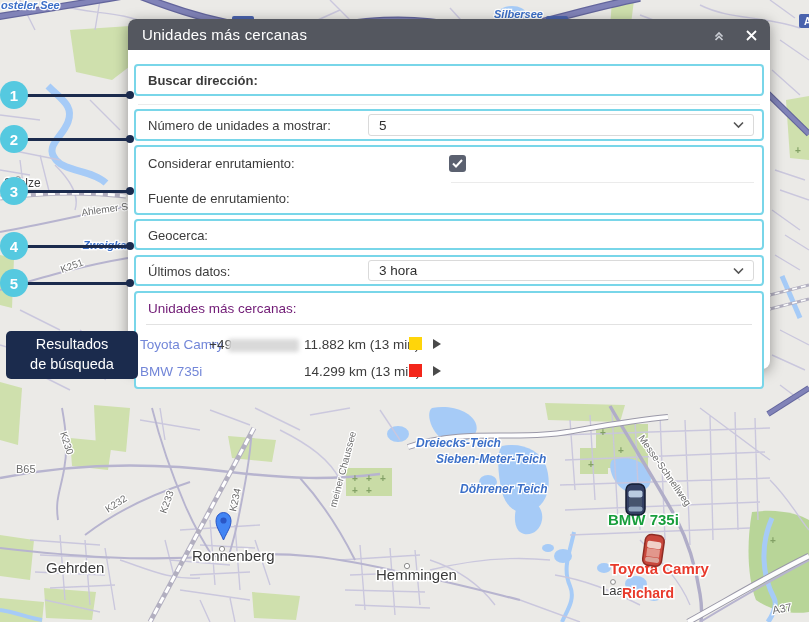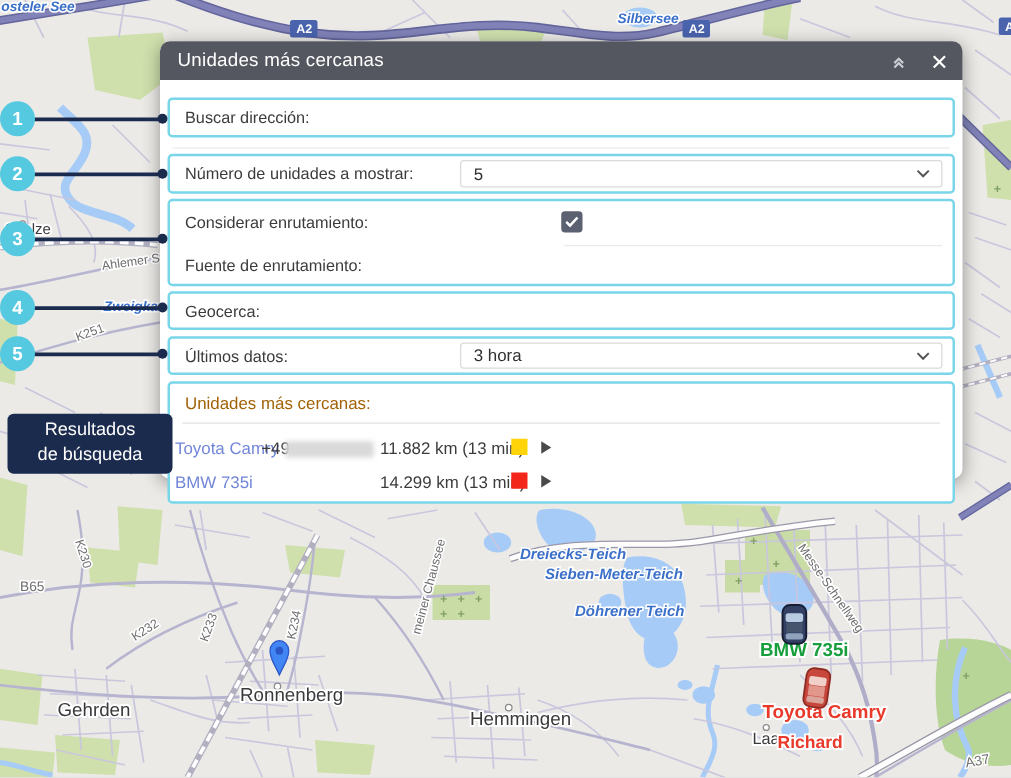--- a/index.html
+++ b/index.html
@@ -11,39 +11,39 @@
   .lbl-town{font:500 14px "Liberation Sans",sans-serif;fill:#3a3a3a;paint-order:stroke;stroke:#ffffff;stroke-width:3px;}
   .lbl-town-sm{font:500 12px "Liberation Sans",sans-serif;fill:#3a3a3a;paint-order:stroke;stroke:#ffffff;stroke-width:3px;}
   .lbl-road{font:400 10px "Liberation Sans",sans-serif;fill:#6e6e6e;paint-order:stroke;stroke:#ffffff;stroke-width:2.5px;}
   .lbl-road-lg{font:400 11px "Liberation Sans",sans-serif;fill:#6e6e6e;paint-order:stroke;stroke:#ffffff;stroke-width:2.5px;}
   .lbl-unit-green{font:700 15px "Liberation Sans",sans-serif;fill:#189e3c;paint-order:stroke;stroke:#ffffff;stroke-width:3px;}
   .lbl-unit-red{font:700 15px "Liberation Sans",sans-serif;fill:#e8392b;paint-order:stroke;stroke:#ffffff;stroke-width:3px;}
   .lbl-cross{font:700 10px "Liberation Sans",sans-serif;fill:#82a065;}
   .lbl-badge{font:700 10px "Liberation Sans",sans-serif;fill:#ffffff;}
 
   
-  .panel{position:absolute;left:128px;top:33px;width:642px;height:350px;background:#ffffff;
+  .panel{position:absolute;left:128px;top:19px;width:642px;height:350px;background:#ffffff;
          border-radius:8px;box-shadow:0 3px 14px rgba(0,0,0,.38);z-index:3;padding-left:20px;}
   .panel-header{position:absolute;left:0;top:0;right:0;height:31px;background:#54575f;
          border-radius:8px 8px 0 0;display:flex;align-items:center;}
   .panel-title{color:#ffffff;font-size:15px;padding-left:14px;letter-spacing:.2px;}
   .hdr-btn{position:absolute;top:5px;width:22px;height:22px;display:flex;align-items:center;justify-content:center;cursor:pointer;}
   .hdr-collapse{right:40px;}
   .hdr-close{right:8px;}
   .hairline{position:absolute;left:10px;right:10px;height:1px;background:#ececec;}
   .row{position:absolute;left:6px;width:630px;background:#fff;border:2px solid #79d6e9;border-radius:4px;}
   .row-label{position:absolute;left:12px;font-size:13px;color:#3b3b3b;}
   .vcenter{top:50%;transform:translateY(-50%);}
   .selectbox{position:absolute;left:232px;right:8px;top:3px;bottom:3px;border:1px solid #dadada;border-radius:3px;
              background:#fff;display:flex;align-items:center;padding:0 26px 0 10px;font-size:13.5px;color:#2f2f2f;cursor:pointer;}
   .sel-chev{position:absolute;right:9px;top:50%;transform:translateY(-50%);}
   .checkbox{position:absolute;left:313px;top:8px;width:17px;height:17px;background:#5b6170;border-radius:3px;
             display:flex;align-items:center;justify-content:center;cursor:pointer;}
   .subdiv{position:absolute;left:315px;right:8px;top:35px;height:1px;background:#ebebeb;}
-  .res-header{position:absolute;left:12px;top:8px;font-size:13.5px;font-weight:500;color:#a16207;}
+  .res-header{position:absolute;left:12px;top:8px;font-size:13.5px;font-weight:500;color:#701a75;}
   .res-div{position:absolute;left:10px;right:10px;top:31px;height:1px;background:#e2e2e2;}
   .res-link{position:absolute;font-size:13.5px;color:#7286d8;cursor:pointer;white-space:nowrap;}
   .res-text{position:absolute;font-size:13.5px;color:#3c3c3c;white-space:nowrap;}
   .phone-blur{position:absolute;width:71px;height:13px;background:#d9d9d9;border-radius:2px;filter:blur(2px);}
   .swatch{position:absolute;width:13px;height:13px;}
   .res-arrow{position:absolute;width:0;height:0;border-left:8px solid #4a4a4a;border-top:5px solid transparent;
              border-bottom:5px solid transparent;cursor:pointer;}
 
   
   .badge{position:absolute;left:0;width:28px;height:28px;border-radius:50%;background:#55c9e0;color:#fff;
@@ -252,21 +252,21 @@
           <polyline points="3.5,12 7,8.5 10.5,12" fill="none" stroke="#c9ccd3" stroke-width="1.7"></polyline>
         </svg>
       </span>
       <span class="hdr-btn hdr-close">
         <svg width="13" height="13" viewBox="0 0 13 13">
           <path d="M 2,2 L 11,11 M 11,2 L 2,11" stroke="#ffffff" stroke-width="1.8"></path>
         </svg>
       </span>
     </div>
 
-    <div class="row" style="top:45px;height:32px;">
+    <div class="row" style="top:45px;height:32px;font-weight:bold;">
       <span class="row-label vcenter">Buscar dirección:</span>
     </div>
 
     <div class="hairline" style="top:85px;"></div>
 
     <div class="row" style="top:90px;height:32px;">
       <span class="row-label vcenter">Número de unidades a mostrar:</span>
       <div class="selectbox">
         <span>5</span>
         <svg class="sel-chev" width="11" height="7" viewBox="0 0 11 7">

